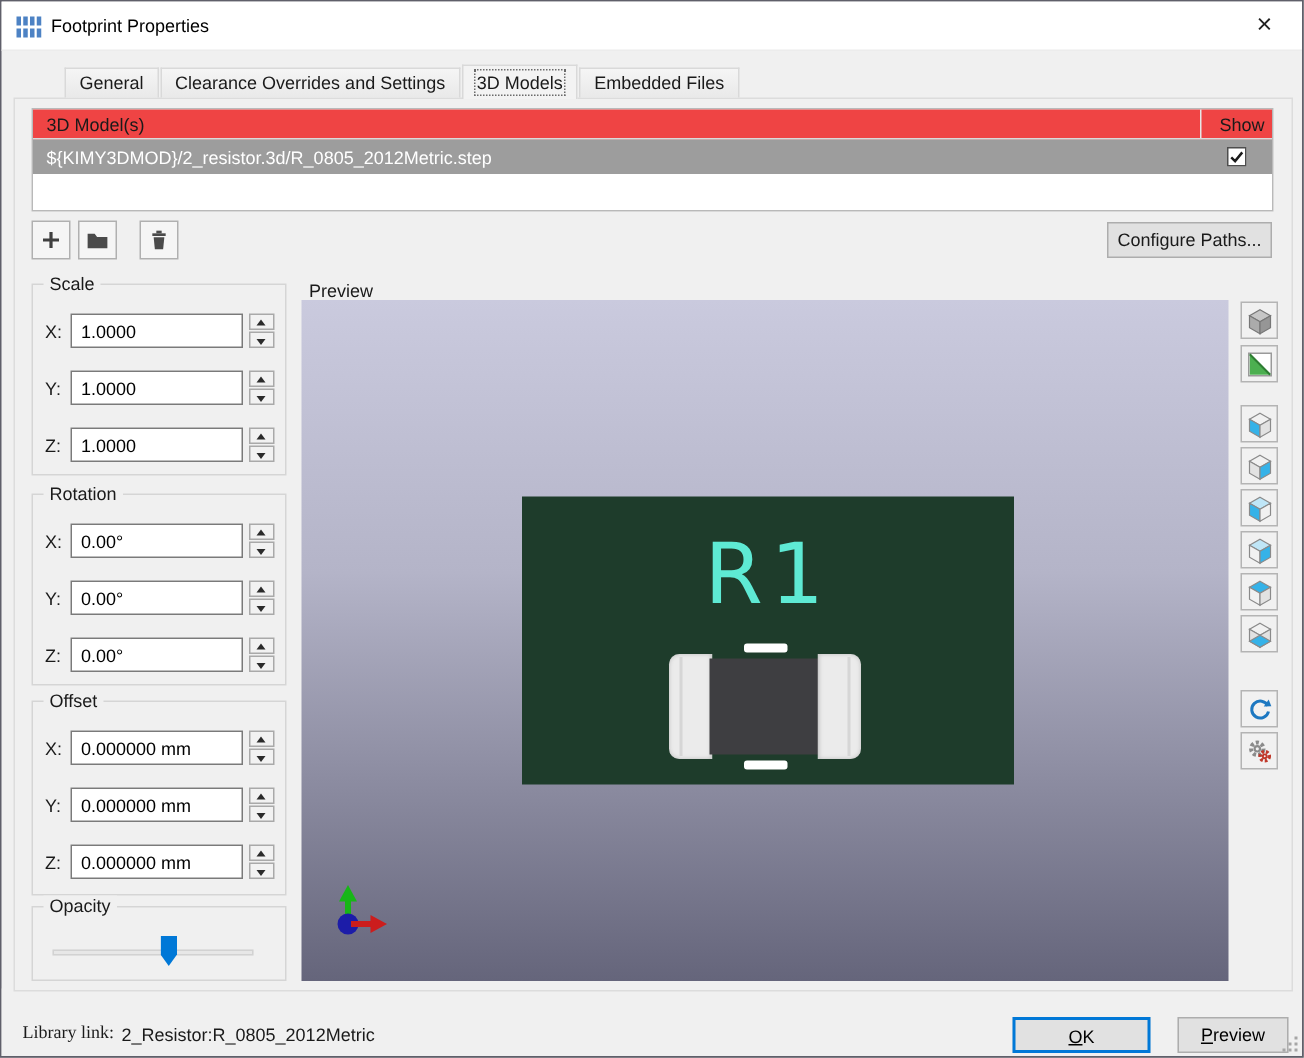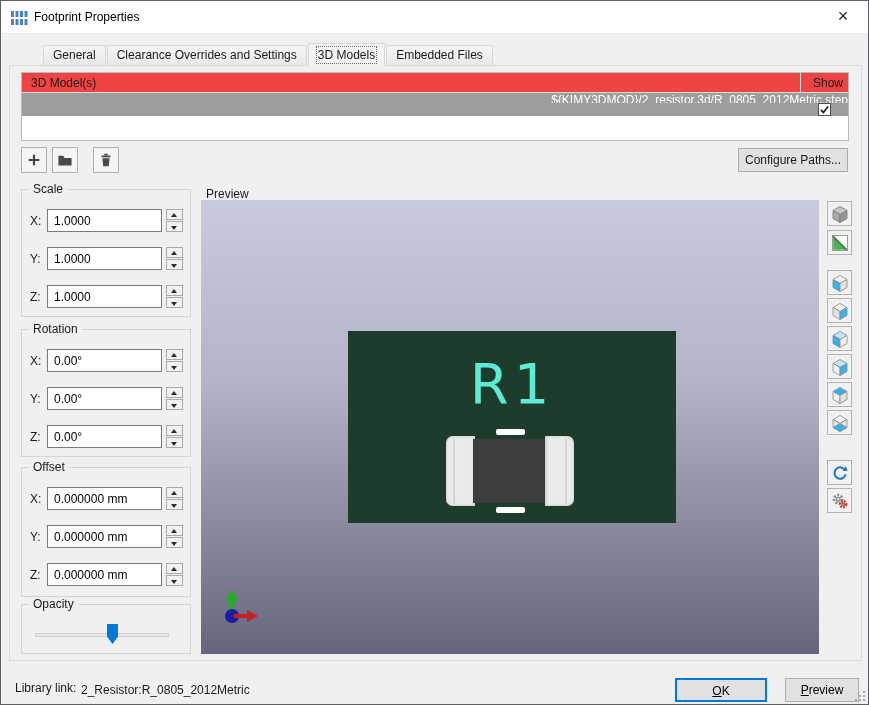--- a/index.html
+++ b/index.html
@@ -22,21 +22,21 @@
   .tab.active { height:23px; margin-top:-2px; line-height:22px; background:#f3f3f3; }
   .tab.active .tab-label { outline:1px dotted #6b6b6b; outline-offset:1px; }
   .tabframe { position:absolute; left:8px; top:64px; width:853px; height:596px;
               border:1px solid #dcdcdc; background:transparent; z-index:1; }
   
   .model-table { position:absolute; left:20px; top:71px; width:828px; height:69px;
                  background:#fff; border:1px solid #b9b9b9; }
   .mt-header { display:flex; height:20px; background:#ef4444; border-bottom:1px solid #dadada; }
   .mt-col-model { flex:1; padding:3px 0 0 9px; }
   .mt-col-show { width:48px; padding:3px 5px 0 0; text-align:right; border-left:1px solid #e6e6e6; }
-  .mt-row { display:flex; align-items:flex-end; height:23px; background:#9d9d9d; color:#ffffff;flex-direction:column; }
+  .mt-row { display:flex; align-items:center; height:23px; background:#9d9d9d; color:#ffffff; }
   .mt-row-path { flex:1; padding-left:9px; white-space:nowrap; overflow:hidden; }
   .mt-row-show { width:48px; display:flex; justify-content:center; }
   .checkbox { width:13px; height:13px; background:#fff; border:1px solid #4d4d4d; display:flex; align-items:center; justify-content:center; cursor:pointer; }
   
   .tool-btn { position:absolute; width:26px; height:26px; background:#f5f5f5; border:1px solid #b0b0b0;
               display:flex; align-items:center; justify-content:center; cursor:pointer; }
   .configure-btn { position:absolute; left:737px; top:147px; width:110px; height:24px;
                    background:#e1e1e1; border:1px solid #adadad; font-size:12px; text-align:center; line-height:22px; cursor:pointer; }
   
   .groupbox { position:absolute; left:20px; width:170px; border:1px solid #d5d5d5; }
@@ -70,21 +70,21 @@
   .term-l::after { left:7px; } .term-r::after { right:7px; }
   .res-body { position:absolute; left:27px; top:3px; width:74px; height:64px; background:#3e3e41; }
   .silk-dash { position:absolute; left:50px; width:29px; height:6px; background:#fff; border-radius:2px; }
   .silk-top { top:-7px; } .silk-bot { bottom:-7px; }
   .axis { position:absolute; left:22px; top:389px; width:36px; height:36px; }
   
   .vbtn { position:absolute; left:826px; width:25px; height:25px; background:#f1f1f1; border:1px solid #b4b4b4;
           display:flex; align-items:center; justify-content:center; cursor:pointer; }
   
   .footer { position:absolute; left:0; right:0; bottom:0; height:45px; background:#f0f0f0; }
-  .lib-label { position:absolute; left:14px; top:680px; font-size:12px; }
+  .lib-label { position:absolute; left:14px; top:680px; font-size:12px;font-family:Liberation Serif, serif; }
   .lib-value { position:absolute; left:80px; top:682px; font-size:12px; }
   .btn { position:absolute; top:677px; height:24px; background:#e1e1e1; border:1px solid #adadad;
          font-family:"Liberation Sans",sans-serif; font-size:12px; text-align:center; cursor:pointer; }
   .btn-ok { left:674px; width:92px; border:2px solid #0078d7; }
   .btn-cancel { left:784px; width:74px; }
   .btn-label { display:block; line-height:20px; }
   .btn-label::first-letter { text-decoration:underline; }
   .grip { position:absolute; right:3px; bottom:3px; width:10px; height:10px; }
   .grip i { position:absolute; width:2px; height:2px; background:#a6a6a6; }
 </style>

